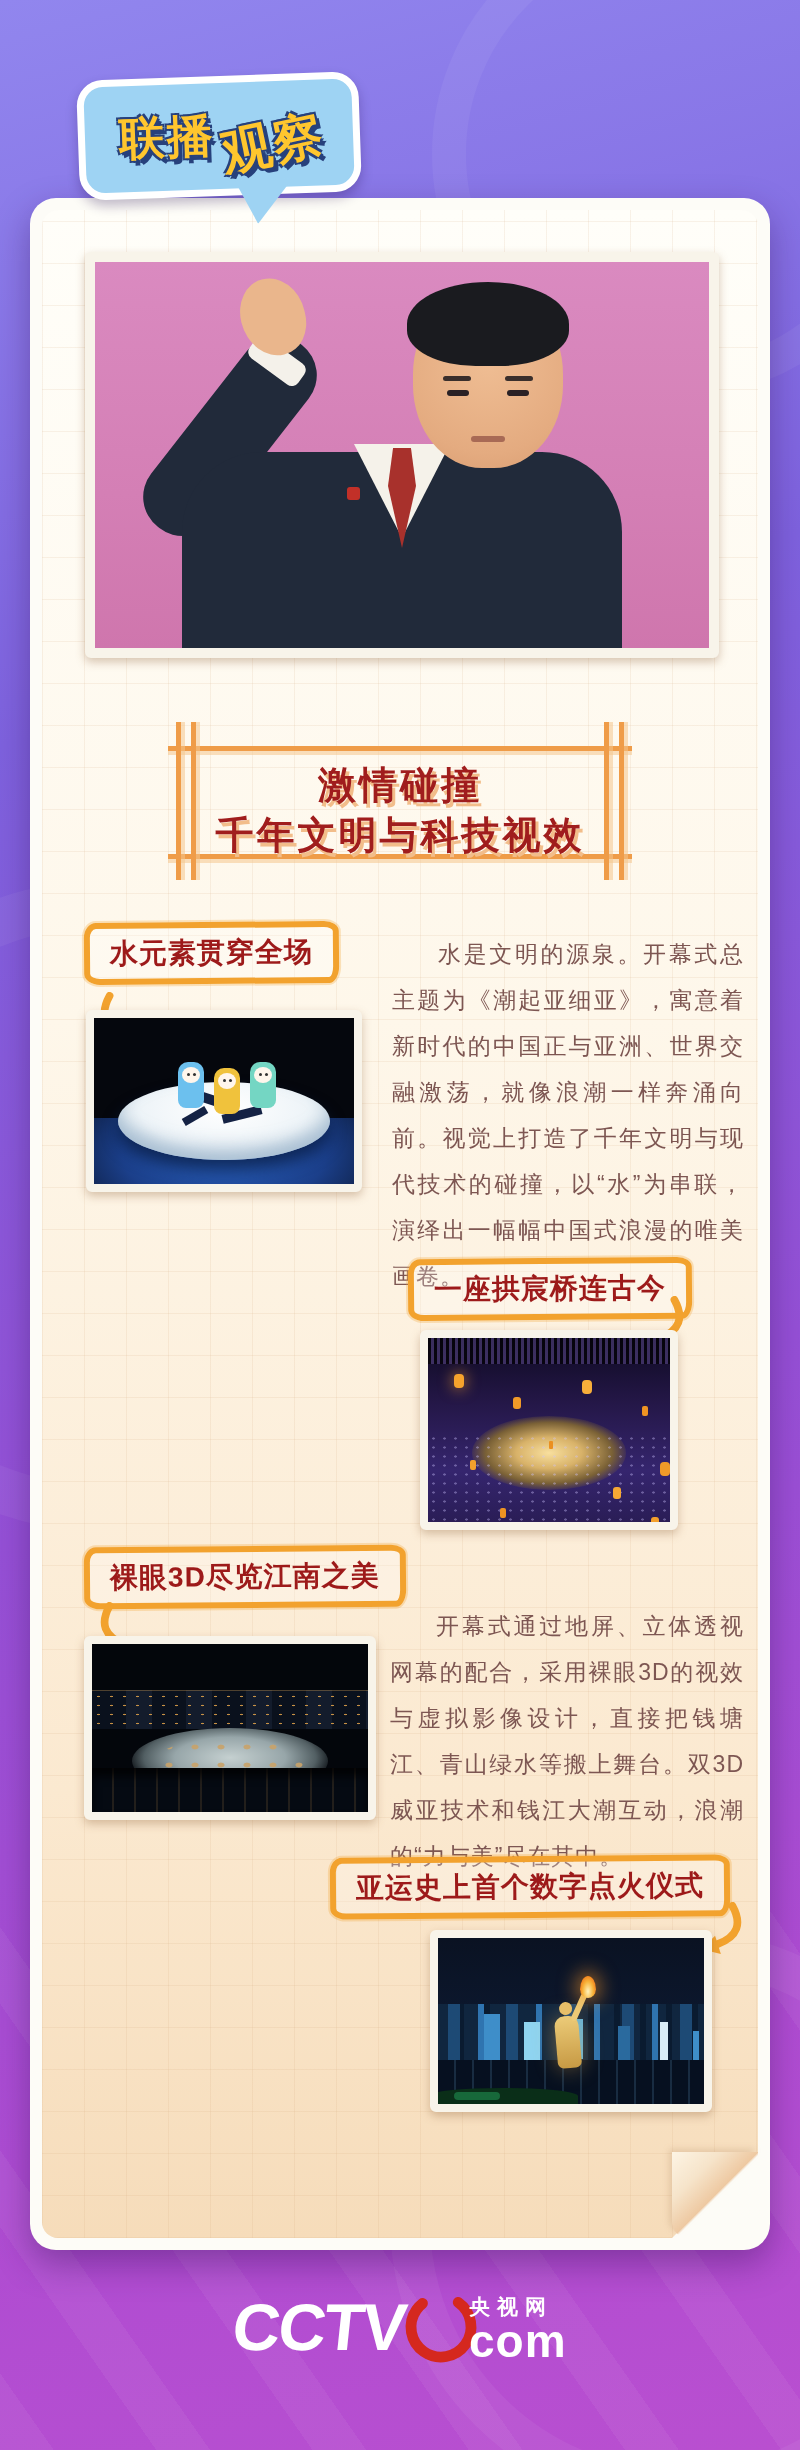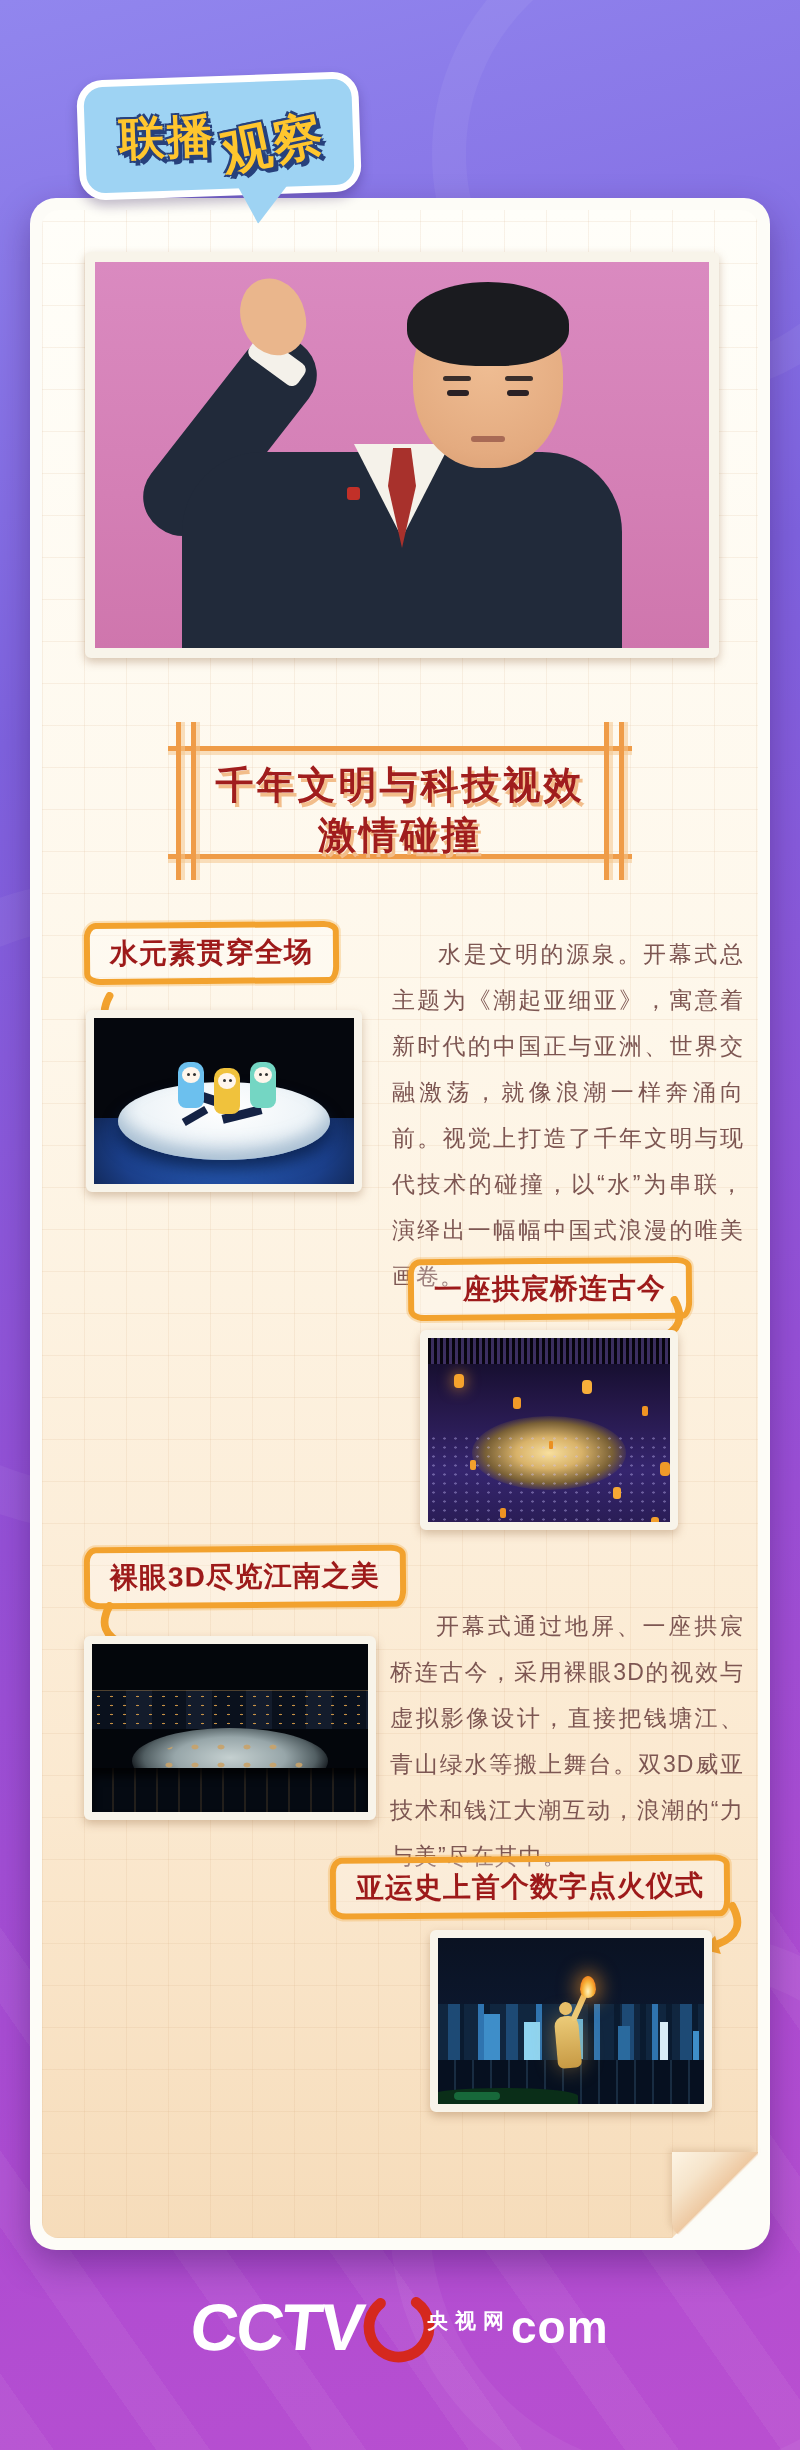--- a/index.html
+++ b/index.html
@@ -162,21 +162,21 @@
   .torch-arm{position:absolute;left:138px;bottom:82px;width:6px;height:30px;background:#eccb78;
     transform:rotate(24deg);border-radius:3px;}
   .flame{position:absolute;left:142px;bottom:106px;width:16px;height:22px;
     background:radial-gradient(ellipse at 50% 70%,#fff3bd 0%,#f8b43a 45%,#ef7d1c 75%,transparent 100%);
     border-radius:50% 50% 50% 50%/60% 60% 40% 40%;box-shadow:0 0 18px 5px rgba(246,150,40,.55);}
 
   
   .footer{position:absolute;left:0;right:0;top:2285px;display:flex;align-items:center;justify-content:center;}
   .cctv{font-size:66px;font-weight:900;color:#fff;letter-spacing:-2px;transform:skewX(-6deg);}
   .swoosh{width:84px;height:84px;margin:0 -14px 0 -6px;}
-  .site-col{display:flex;flex-direction:row;align-items:flex-start;color:#fff;}
+  .site-col{display:flex;flex-direction:column;align-items:flex-start;color:#fff;}
   .site-cn{font-size:21px;letter-spacing:7px;font-weight:700;}
   .site-com{font-size:46px;font-weight:800;line-height:40px;letter-spacing:1px;}
 </style>
 </head>
 <body>
 
 <div class="page">
   <div class="ring r1"></div>
   <div class="ring r2"></div>
   <div class="ring r3"></div>
@@ -216,22 +216,22 @@
   </div>
 
   <div class="title-frame">
     <i class="tl h top"></i>
     <i class="tl h bot"></i>
     <i class="tl v l1"></i>
     <i class="tl v l2"></i>
     <i class="tl v r1"></i>
     <i class="tl v r2"></i>
     <div class="title-text">
+      <div>激情碰撞</div>
       <div>千年文明与科技视效</div>
-      <div>激情碰撞</div>
     </div>
   </div>
 
   <div class="label" style="left:84px;top:922px;">水元素贯穿全场</div>
   <div class="arrow" style="left:96px;top:992px;">
     <svg viewBox="0 0 60 56">
         <path d="M14 4 C4 22 8 36 30 44" fill="none" stroke="#f2a22e" stroke-width="8" stroke-linecap="round"></path>
         <path d="M26 54 L46 49 L32 35 Z" fill="#f2a22e"></path>
       </svg>
   </div>
@@ -265,21 +265,21 @@
     </div>
   </div>
 
   <div class="label" style="left:84px;top:1546px;">裸眼3D尽览江南之美</div>
   <div class="arrow" style="left:96px;top:1602px;">
     <svg viewBox="0 0 60 56">
         <path d="M14 4 C4 22 8 36 30 44" fill="none" stroke="#f2a22e" stroke-width="8" stroke-linecap="round"></path>
         <path d="M26 54 L46 49 L32 35 Z" fill="#f2a22e"></path>
       </svg>
   </div>
-  <p class="para" style="left:390px;top:1580px;width:354px;">开幕式通过地屏、一座拱宸桥连古今，采用裸眼3D的视效与虚拟影像设计，直接把钱塘江、青山绿水等搬上舞台。双3D威亚技术和钱江大潮互动，浪潮的“力与美”尽在其中。</p>
+  <p class="para" style="left:390px;top:1580px;width:354px;">开幕式通过地屏、立体透视网幕的配合，采用裸眼3D的视效与虚拟影像设计，直接把钱塘江、青山绿水等搬上舞台。双3D威亚技术和钱江大潮互动，浪潮的“力与美”尽在其中。</p>
   <div class="photo" style="left:84px;top:1636px;width:276px;height:168px;">
     <div class="inner sc-town">
       <div class="town-row"></div>
       <div class="town-win"></div>
       <div class="pond">
           <div class="pads"></div>
         </div>
       <div class="town-water"></div>
     </div>
   </div>

